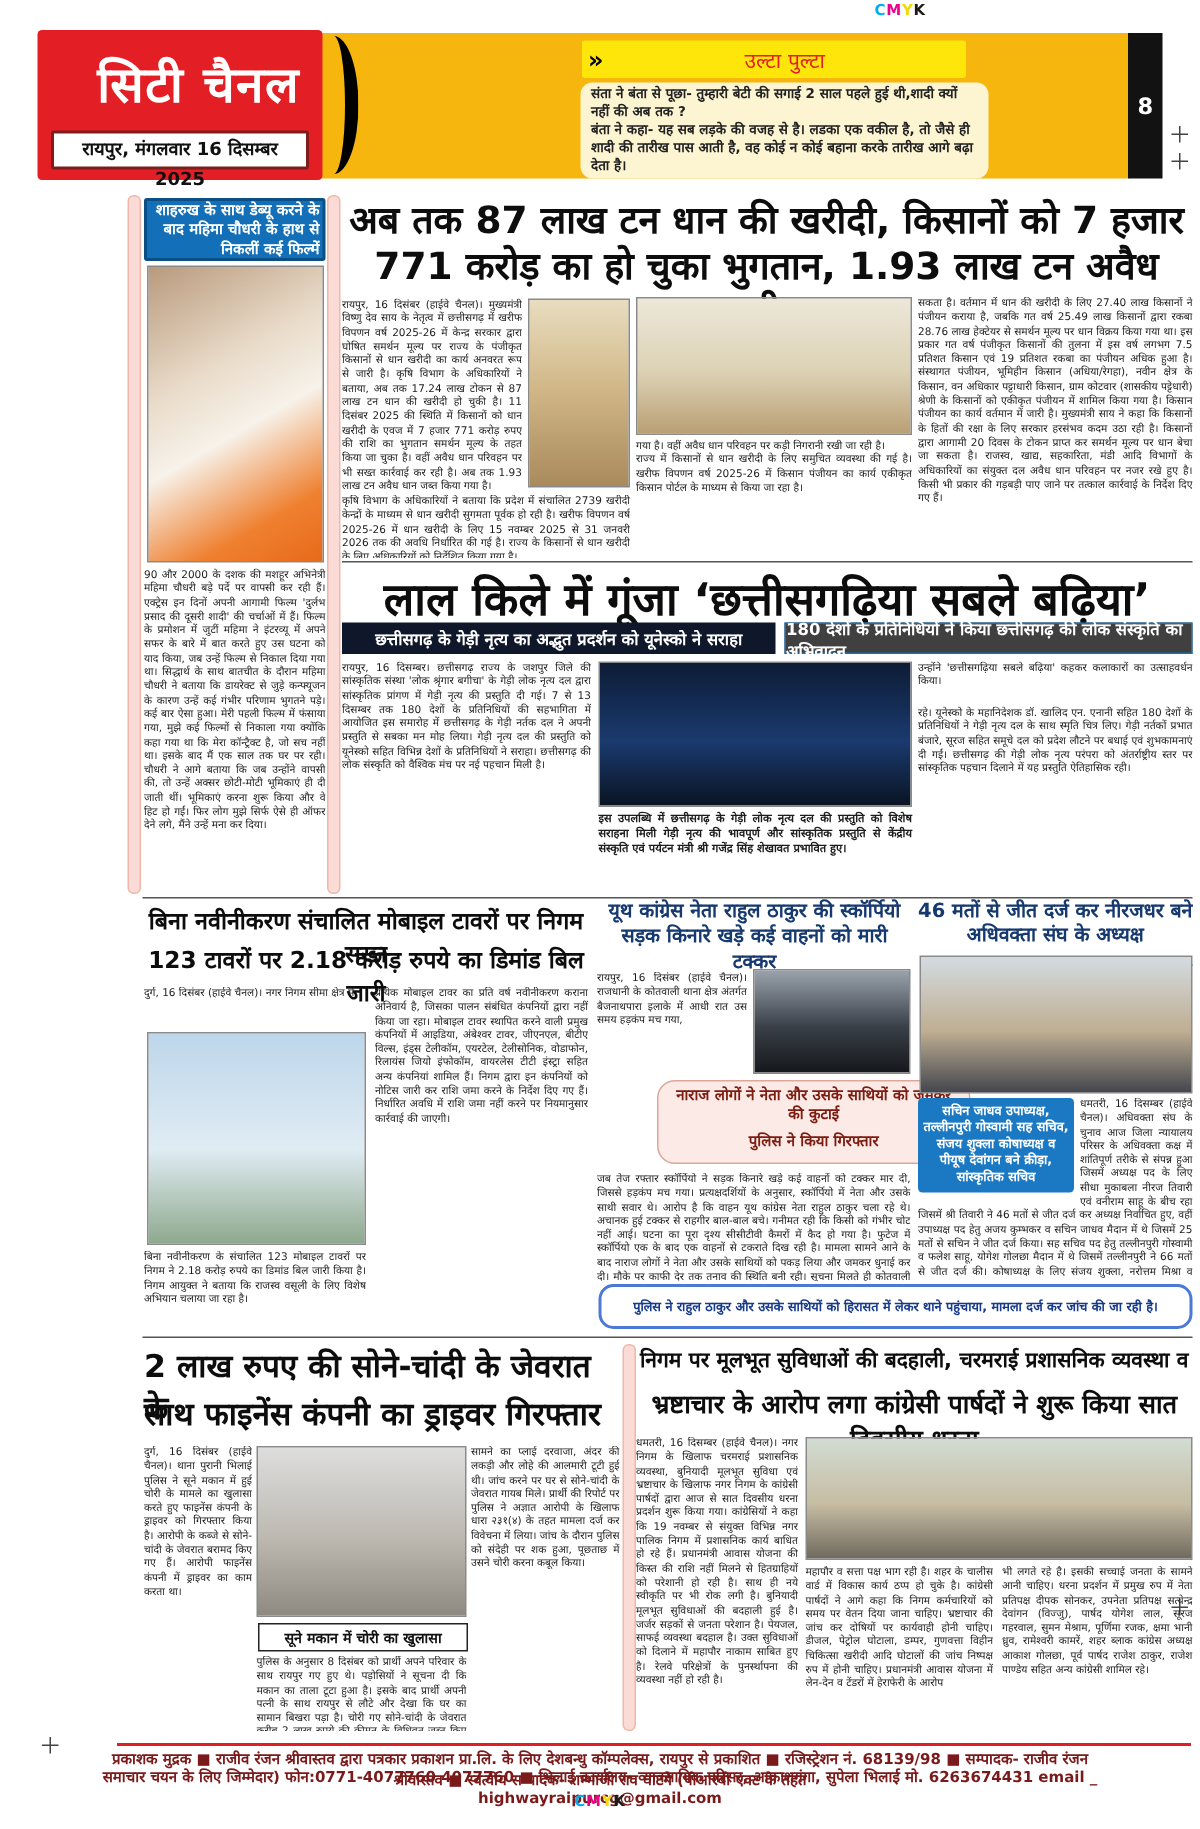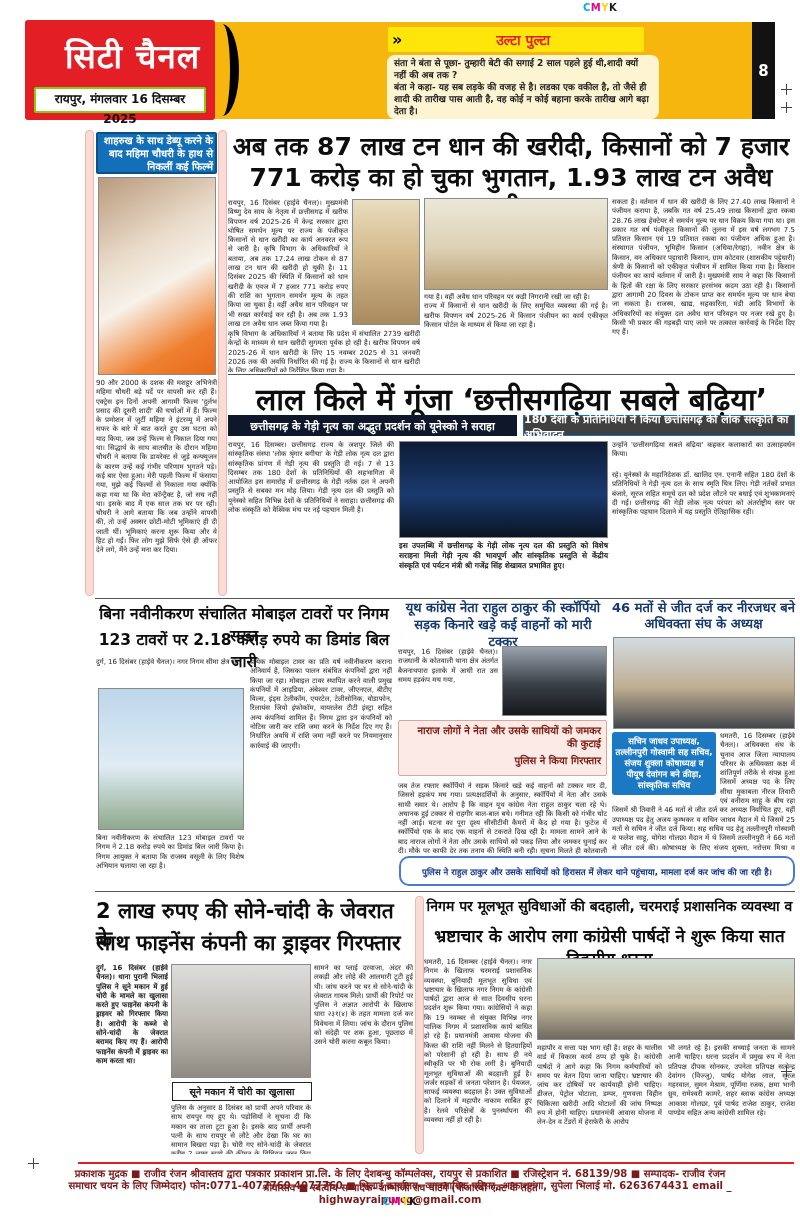--- a/index.html
+++ b/index.html
@@ -6,27 +6,27 @@
   body{width:800px;height:1219px;position:relative;background:#ffffff;
        font-family:"DejaVu Sans","Liberation Sans",sans-serif;overflow:hidden;}
   .abs{position:absolute;}
   
   .bt{font-size:7px;line-height:1.33;text-align:justify;color:#1c1c1c;overflow:hidden;}
   .hl{font-weight:800;color:#0d0d0d;text-align:center;}
   .nav-hl{font-weight:800;color:#16396f;text-align:center;}
   
   .masthead{background:#e31e24;border-radius:3px;}
   .masthead-title{color:#fff;font-weight:800;font-size:33px;text-align:center;letter-spacing:1px;padding-left:25px;}
-  .datebox{background:#fff;border:2px solid #84cc16;color:#111;font-weight:800;font-size:12px;
+  .datebox{background:#fff;border:2px solid #7f1d1d;color:#111;font-weight:800;font-size:12px;
            text-align:center;border-radius:2px;}
   .bracket{background:transparent;border-right:9px solid #000;
            border-radius:0 18px 18px 0 / 0 50px 50px 0;}
   .banner{background:#f6b60d;}
   .jokestrip{background:#ffe60a;display:flex;align-items:center;border-radius:2px;}
-  .jokestrip .ttl{flex:1;text-align:center;color:#e31e24;font-weight:700;font-size:14px;}
+  .jokestrip .ttl{flex:1;text-align:center;color:#e31e24;font-weight:400;font-size:14px;}
   .jokestrip .arr{color:#000;font-weight:800;font-size:16px;padding-left:4px;line-height:1;}
   .jokebody{background:#fdf5d2;border-radius:8px;font-weight:700;font-size:9px;line-height:1.32;
             color:#222;padding:3px 7px;white-space:pre-line;}
   .pagenum{background:#121212;color:#fff;display:flex;align-items:center;justify-content:center;
            font-weight:800;font-size:15px;}
   
   .pdiv{width:7px;border-radius:4px;background:#fadbd5;border:1px solid #f1b7aa;}
   .hrule{background:#555;height:1px;}
   .crop{width:11px;height:11px;}
   .crop::before{content:"";position:absolute;left:5px;top:0;width:1px;height:11px;background:#444;}
@@ -43,22 +43,22 @@
   .ph-shop{background:linear-gradient(180deg,#dddddd 0%,#bcb8b0 55%,#8e8a82 100%);}
   .ph-protest{background:linear-gradient(180deg,#d2dcd3 0%,#c6bca2 55%,#6f6a5e 100%);}
   
   .blue-hl-box{background:#1370b8;border:2px solid #0c4e86;color:#fff;font-weight:800;font-size:10px;
                line-height:1.3;display:flex;align-items:center;justify-content:center;text-align:right;
                border-radius:2px;padding:1px 2px;box-sizing:border-box;}
   .sub-blue{background:#0f172a;color:#fff;font-weight:800;font-size:11px;display:flex;align-items:center;
             justify-content:center;text-align:center;}
   .sub-red{background:#404040;color:#fff;font-weight:700;font-size:11px;display:flex;align-items:center;
            justify-content:center;text-align:left;border:1px solid #1173b8;box-sizing:border-box;}
-  .pinkbox{background:#fceae6;border:1px solid #dba79b;border-radius:2px;text-align:right;
-           padding:4px 5px;box-sizing:border-box;}
+  .pinkbox{background:#fceae6;border:1px solid #dba79b;border-radius:12px;text-align:center;
+           padding:4px 5px;box-sizing:border-box;margin-left:40px;}
   .pinkbox .l1{color:#7c1d12;font-weight:800;font-size:10px;line-height:1.25;}
   .pinkbox .l2{color:#7c1d12;font-weight:800;font-size:10px;margin-top:3px;}
   .adv-hl{float:left;width:98px;background:#1b79c4;color:#fff;font-weight:800;font-size:8.5px;
           line-height:1.3;text-align:center;padding:4px 3px;border-radius:3px;margin:0 4px 3px 0;}
   .notebox{border:2px solid #4a79d6;border-radius:10px;display:flex;align-items:center;justify-content:center;
            font-weight:800;font-size:8.5px;color:#173a8a;text-align:center;padding:0 8px;box-sizing:border-box;}
   .captionbox{background:#fff;border:1px solid #222;font-weight:800;font-size:9.5px;color:#111;
               display:flex;align-items:center;justify-content:center;}
   .cap-just{font-size:7.5px;font-weight:700;line-height:1.35;text-align:justify;color:#1c1c1c;}
   
@@ -142,21 +142,21 @@
 <div class="abs notebox" style="left:399px;top:856px;width:396px;height:30px;">पुलिस ने राहुल ठाकुर और उसके साथियों को हिरासत में लेकर थाने पहुंचाया, मामला दर्ज कर जांच की जा रही है।</div>
 
 <div class="abs nav-hl" style="left:612px;top:600px;width:183px;height:32px;font-size:13px;line-height:1.25;">46 मतों से जीत दर्ज कर नीरजधर बने अधिवक्ता संघ के अध्यक्ष</div>
 <div class="abs photo ph-group" style="left:613px;top:637px;width:182px;height:92px;"></div>
 <div class="abs bt" style="left:612px;top:732px;width:183px;height:120px;">
   <span class="adv-hl">सचिन जाधव उपाध्यक्ष, तल्लीनपुरी गोस्वामी सह सचिव, संजय शुक्ला कोषाध्यक्ष व पीयूष देवांगन बने क्रीड़ा, सांस्कृतिक सचिव</span><span>धमतरी, 16 दिसम्बर (हाईवे चैनल)। अधिवक्ता संघ के चुनाव आज जिला न्यायालय परिसर के अधिवक्ता कक्ष में शांतिपूर्ण तरीके से संपन्न हुआ जिसमें अध्यक्ष पद के लिए सीधा मुकाबला नीरज तिवारी एवं वनीराम साहू के बीच रहा जिसमें श्री तिवारी ने 46 मतों से जीत दर्ज कर अध्यक्ष निर्वाचित हुए, वहीं उपाध्यक्ष पद हेतु अजय कुम्भकर व सचिन जाधव मैदान में थे जिसमें 25 मतों से सचिन ने जीत दर्ज किया। सह सचिव पद हेतु तल्लीनपुरी गोस्वामी व फलेश साहू, योगेश गोलछा मैदान में थे जिसमें तल्लीनपुरी ने 66 मतों से जीत दर्ज की। कोषाध्यक्ष के लिए संजय शुक्ला, नरोत्तम मिश्रा व कामतानाथ मिश्रा के बीच मुकाबला था जिसमें संजय शुक्ला ने 75 मतों से जीत दर्ज की। सांस्कृतिक एवं क्रीड़ा सचिव पद के लिए पीयूष देवांगन व परमानंद अग्रवाल के बीच सीधी टक्कर थी जिसमें पीयूष देवांगन ने 116 मतों से चुनाव जीता। जीत के बाद अधिवक्ताओं द्वारा विजयी प्रत्याशियों को बधाई एवं शुभकामनाएं दी जा रही है। गौरतलब है कि इससे पूर्व अधिवक्ता संघ के अध्यक्ष के रूप में अपना कार्यकाल भुवनेश्वर कुमार मिश्रा द्वारा सफल किया गया है। बता दें कि चुनाव अधिकारी के रूप में शांति पूर्ण चुनाव सम्पन्न कराने में अजीत साहू, अशोक कुमार बुधवानी, अजय सोनवानी, जसवंत कौशिक, मोहित देवांगन, गोपी कुर्रे आदि जुटे रहे।</span>
 </div>
 
 <div class="abs hl" style="left:96px;top:896px;width:318px;height:30px;font-size:21px;text-align:left;">2 लाख रुपए की सोने-चांदी के जेवरात के</div>
 <div class="abs hl" style="left:96px;top:928px;width:318px;height:30px;font-size:21px;text-align:left;">साथ फाइनेंस कंपनी का ड्राइवर गिरफ्तार</div>
-<div class="abs bt" style="left:96px;top:964px;width:72px;height:190px;font-weight:bold;">दुर्ग, 16 दिसंबर (हाईवे चैनल)। थाना पुरानी भिलाई पुलिस ने सूने मकान में हुई चोरी के मामले का खुलासा करते हुए फाइनेंस कंपनी के ड्राइवर को गिरफ्तार किया है। आरोपी के कब्जे से सोने-चांदी के जेवरात बरामद किए गए हैं। आरोपी फाइनेंस कंपनी में ड्राइवर का काम करता था।</div>
+<div class="abs bt" style="left:96px;top:964px;width:72px;height:190px;">दुर्ग, 16 दिसंबर (हाईवे चैनल)। थाना पुरानी भिलाई पुलिस ने सूने मकान में हुई चोरी के मामले का खुलासा करते हुए फाइनेंस कंपनी के ड्राइवर को गिरफ्तार किया है। आरोपी के कब्जे से सोने-चांदी के जेवरात बरामद किए गए हैं। आरोपी फाइनेंस कंपनी में ड्राइवर का काम करता था।</div>
 <div class="abs photo ph-shop" style="left:171px;top:964px;width:140px;height:114px;"></div>
 <div class="abs captionbox" style="left:172px;top:1082px;width:138px;height:17px;">सूने मकान में चोरी का खुलासा</div>
 <div class="abs bt" style="left:314px;top:964px;width:99px;height:190px;">सामने का प्लाई दरवाजा, अंदर की लकड़ी और लोहे की आलमारी टूटी हुई थी। जांच करने पर घर से सोने-चांदी के जेवरात गायब मिले। प्रार्थी की रिपोर्ट पर पुलिस ने अज्ञात आरोपी के खिलाफ धारा २३१(४) के तहत मामला दर्ज कर विवेचना में लिया। जांच के दौरान पुलिस को संदेही पर शक हुआ, पूछताछ में उसने चोरी करना कबूल किया।</div>
 <div class="abs bt" style="left:171px;top:1104px;width:140px;height:50px;">पुलिस के अनुसार 8 दिसंबर को प्रार्थी अपने परिवार के साथ रायपुर गए हुए थे। पड़ोसियों ने सूचना दी कि मकान का ताला टूटा हुआ है। इसके बाद प्रार्थी अपनी पत्नी के साथ रायपुर से लौटे और देखा कि घर का सामान बिखरा पड़ा है। चोरी गए सोने-चांदी के जेवरात करीब 2 लाख रुपये की कीमत के विधिवत जब्त किए गए।</div>
 
 <div class="abs hl" style="left:424px;top:896px;width:371px;height:27px;font-size:14px;">निगम पर मूलभूत सुविधाओं की बदहाली, चरमराई प्रशासनिक व्यवस्था व</div>
 <div class="abs hl" style="left:424px;top:924px;width:371px;height:27px;font-size:17px;">भ्रष्टाचार के आरोप लगा कांग्रेसी पार्षदों ने शुरू किया सात दिवसीय धरना</div>
 <div class="abs bt" style="left:424px;top:958px;width:108px;height:196px;">धमतरी, 16 दिसम्बर (हाईवे चैनल)। नगर निगम के खिलाफ चरमराई प्रशासनिक व्यवस्था, बुनियादी मूलभूत सुविधा एवं भ्रष्टाचार के खिलाफ नगर निगम के कांग्रेसी पार्षदों द्वारा आज से सात दिवसीय धरना प्रदर्शन शुरू किया गया। कांग्रेसियों ने कहा कि 19 नवम्बर से संयुक्त विभिन्न नगर पालिक निगम में प्रशासनिक कार्य बाधित हो रहे हैं। प्रधानमंत्री आवास योजना की किस्त की राशि नहीं मिलने से हितग्राहियों को परेशानी हो रही है। साथ ही नये स्वीकृति पर भी रोक लगी है। बुनियादी मूलभूत सुविधाओं की बदहाली हुई है। जर्जर सड़कों से जनता परेशान है। पेयजल, साफई व्यवस्था बदहाल है। उक्त सुविधाओं को दिलाने में महापौर नाकाम साबित हुए है। रेलवे परिक्षेत्रों के पुनर्स्थापना की व्यवस्था नहीं हो रही है।</div>
 <div class="abs photo ph-protest" style="left:537px;top:958px;width:258px;height:82px;"></div>
 <div class="abs bt" style="left:537px;top:1044px;width:125px;height:110px;">महापौर व सत्ता पक्ष भाग रही है। शहर के चालीस वार्ड में विकास कार्य ठप्प हो चुके है। कांग्रेसी पार्षदों ने आगे कहा कि निगम कर्मचारियों को समय पर वेतन दिया जाना चाहिए। भ्रष्टाचार की जांच कर दोषियों पर कार्यवाही होनी चाहिए। डीजल, पेट्रोल घोटाला, डम्पर, गुणवत्ता विहीन चिकित्सा खरीदी आदि घोटालों की जांच निष्पक्ष रुप में होनी चाहिए। प्रधानमंत्री आवास योजना में लेन-देन व टेंडरों में हेराफेरी के आरोप</div>

